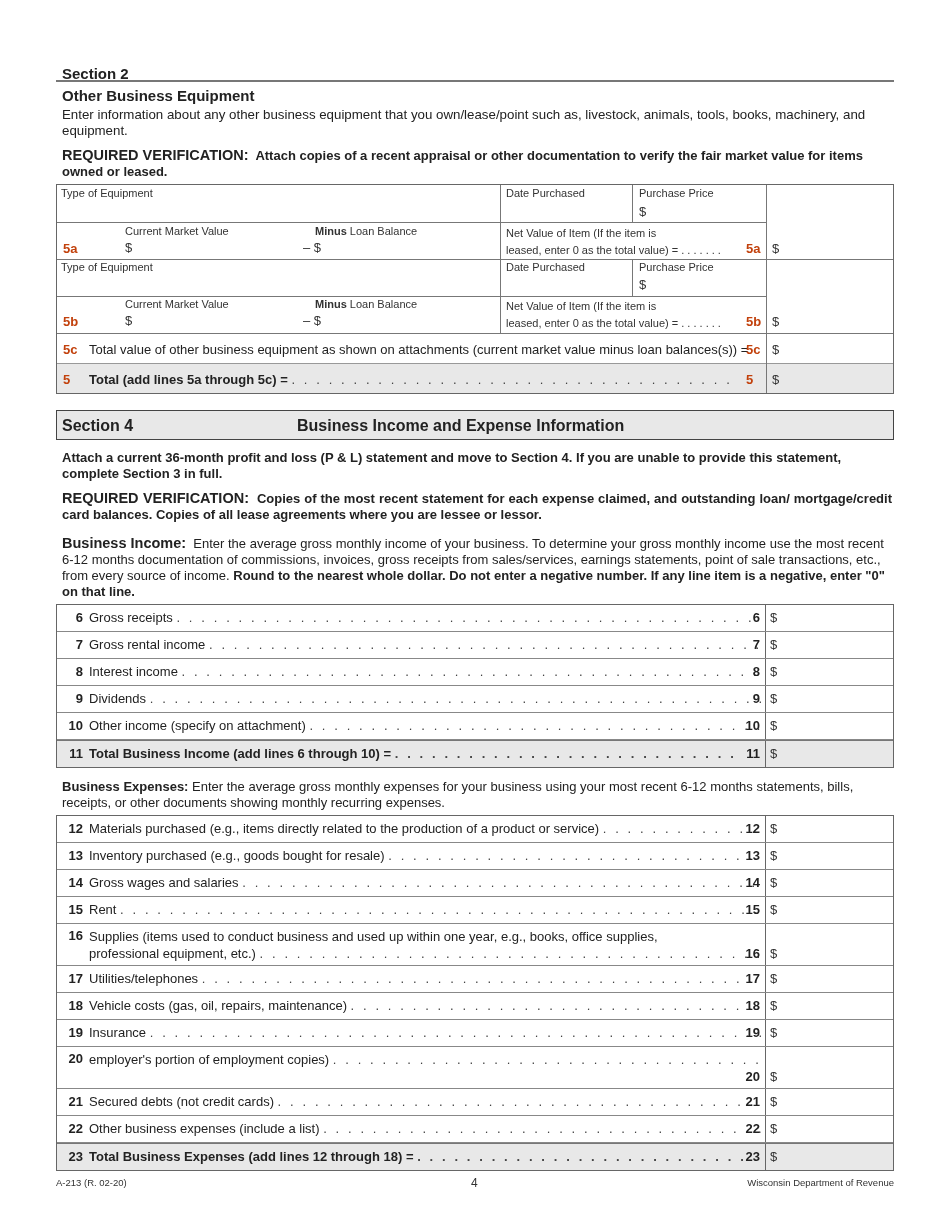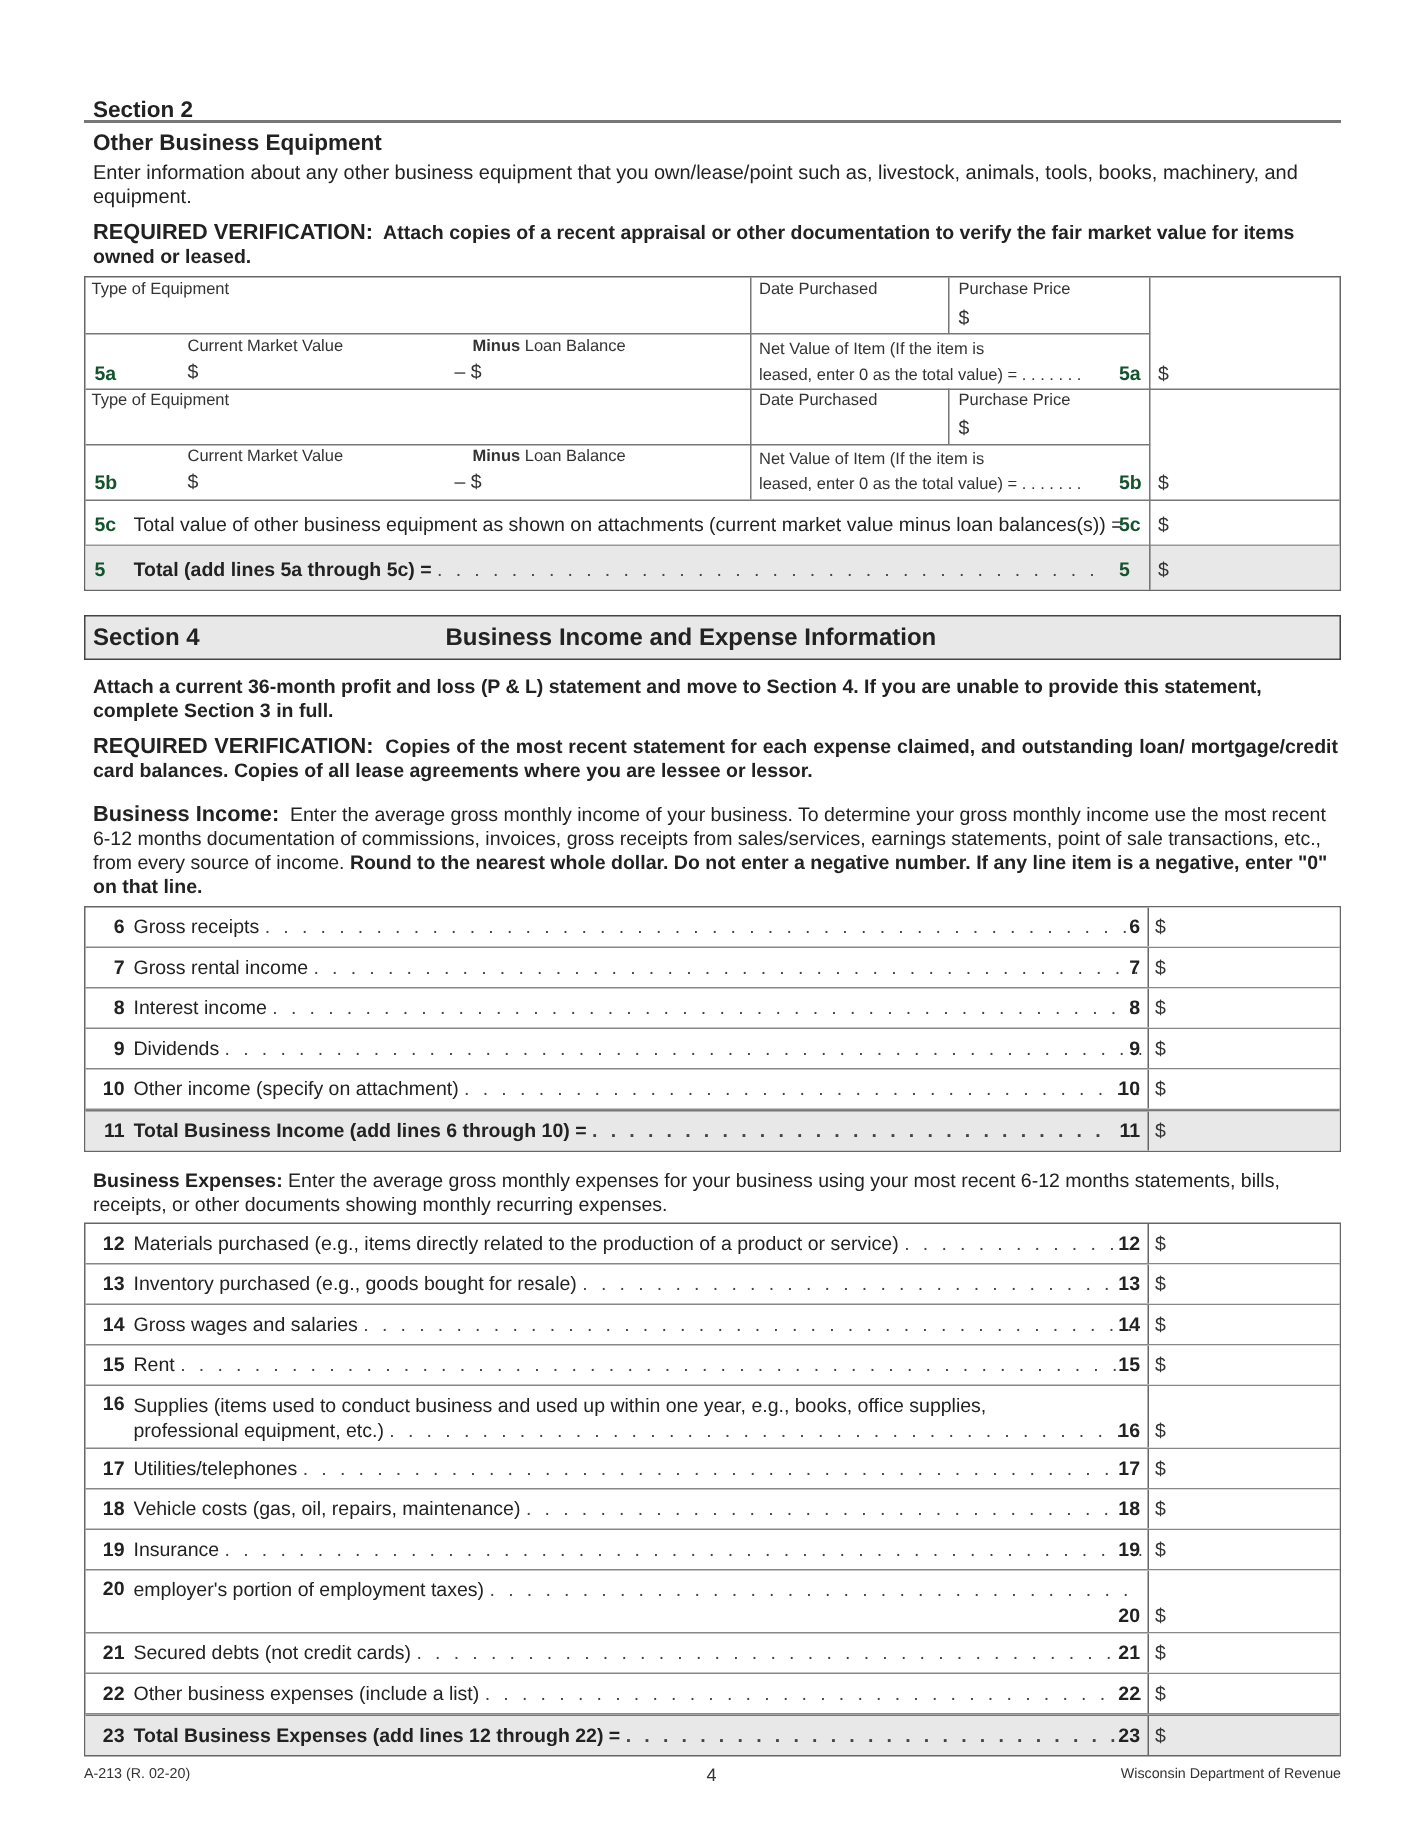--- a/index.html
+++ b/index.html
@@ -15,21 +15,21 @@
   .obe-title { position: absolute; left: 62px; top: 87px; font-size: 15px; font-weight: bold; }
   .obe-desc { position: absolute; left: 62px; top: 107px; width: 830px; font-size: 13.3px; line-height: 16px; }
   .req1 { position: absolute; left: 62px; top: 147px; width: 830px; font-size: 13px; line-height: 16px; font-weight: bold; }
   .req1 .big { font-size: 14.5px; }
 
   .equip-table { position: absolute; left: 56px; top: 184px; width: 838px; height: 210px; border: 1px solid #666; }
   .cell { position: absolute; font-size: 11px; }
   .hline { position: absolute; height: 1px; background: #777; }
   .vline { position: absolute; width: 1px; background: #777; }
   .small-lbl { font-size: 11px; color: #333; }
-  .num-lbl { font-size: 13px; font-weight: bold; color: #14532d; text-align: right; }
+  .num-lbl { font-size: 13px; font-weight: bold; color: #c2410c; text-align: right; }
   .dollar { font-size: 13px; color: #333; }
   .row-gray { position: absolute; background: #e8e8e8; }
 
   .sec3-box { position: absolute; left: 56px; top: 410px; width: 838px; height: 30px; background: #e8e8e8; border: 1.5px solid #444; }
   .sec3-box .sec-label { position: absolute; left: 5px; top: 6px; font-size: 16px; font-weight: bold; }
   .sec3-box .sec-title { position: absolute; left: 240px; top: 6px; font-size: 16px; font-weight: bold; }
 
   .para { position: absolute; left: 62px; width: 830px; font-size: 13px; line-height: 16px; }
   .para b { font-weight: bold; }
 
@@ -248,21 +248,21 @@
       <span class="lnum" style="top: 5px;">19</span>
       <span class="ltext" style="top: 5px;"><span>Insurance</span>  <span class="ldots">. . . . . . . . . . . . . . . . . . . . . . . . . . . . . . . . . . . . . . . . . . . . . . . . . . . . . . . . . . . . . . . . . . . . . . . . . . . . . . . . . . . . . . . . . . . . .</span></span>
       <span class="lref" style="top: 5px;">19</span>
       <div class="lval">
         <span class="dollar" style="top: 5px;">$</span>
       </div>
     </div>
     <div class="lrow" style="height: 42px;">
       <span class="lnum" style="top: 4px;">20</span>
       <span class="ltext wrap" style="top: 4px;">
-        <div style="white-space: nowrap; overflow: hidden;"><span>employer's portion of employment taxes)</span> <span class="ldots">. . . . . . . . . . . . . . . . . . . . . . . . . . . . . . . . . . . . . . . . . . . . . . . . . . . . . . . . . . . . . . . . . . . . . . . . . . . . . . . . . . . . . . . . . . . . .</span></div>
+        <div style="white-space: nowrap; overflow: hidden;"><span>employer's portion of employment copies)</span> <span class="ldots">. . . . . . . . . . . . . . . . . . . . . . . . . . . . . . . . . . . . . . . . . . . . . . . . . . . . . . . . . . . . . . . . . . . . . . . . . . . . . . . . . . . . . . . . . . . . .</span></div>
       </span>
       <span class="lref" style="top: 22px;">20</span>
       <div class="lval">
         <span class="dollar" style="top: 22px;">$</span>
       </div>
     </div>
     <div class="lrow" style="height: 27px;">
       <span class="lnum" style="top: 5px;">21</span>
       <span class="ltext" style="top: 5px;"><span>Secured debts (not credit cards)</span>  <span class="ldots">. . . . . . . . . . . . . . . . . . . . . . . . . . . . . . . . . . . . . . . . . . . . . . . . . . . . . . . . . . . . . . . . . . . . . . . . . . . . . . . . . . . . . . . . . . . . .</span></span>
       <span class="lref" style="top: 5px;">21</span>
@@ -273,21 +273,21 @@
     <div class="lrow" style="height: 27px;">
       <span class="lnum" style="top: 5px;">22</span>
       <span class="ltext" style="top: 5px;"><span>Other business expenses (include a list)</span>  <span class="ldots">. . . . . . . . . . . . . . . . . . . . . . . . . . . . . . . . . . . . . . . . . . . . . . . . . . . . . . . . . . . . . . . . . . . . . . . . . . . . . . . . . . . . . . . . . . . . .</span></span>
       <span class="lref" style="top: 5px;">22</span>
       <div class="lval">
         <span class="dollar" style="top: 5px;">$</span>
       </div>
     </div>
     <div class="lrow total total-top" style="height: 27px;">
       <span class="lnum" style="top: 5px;">23</span>
-      <span class="ltext" style="top: 5px;"><span>Total Business Expenses (add lines 12 through 22)  =</span>  <span class="ldots">. . . . . . . . . . . . . . . . . . . . . . . . . . . . . . . . . . . . . . . . . . . . . . . . . . . . . . . . . . . . . . . . . . . . . . . . . . . . . . . . . . . . . . . . . . . . .</span></span>
+      <span class="ltext" style="top: 5px;"><span>Total Business Expenses (add lines 12 through 18)  =</span>  <span class="ldots">. . . . . . . . . . . . . . . . . . . . . . . . . . . . . . . . . . . . . . . . . . . . . . . . . . . . . . . . . . . . . . . . . . . . . . . . . . . . . . . . . . . . . . . . . . . . .</span></span>
       <span class="lref" style="top: 5px;">23</span>
       <div class="lval">
         <span class="dollar" style="top: 5px;">$</span>
       </div>
     </div>
   </div>
 
 <div class="footer-left">A-213 (R. 02-20)</div>
 <div class="footer-center">4</div>
 <div class="footer-right">Wisconsin Department of Revenue</div>

